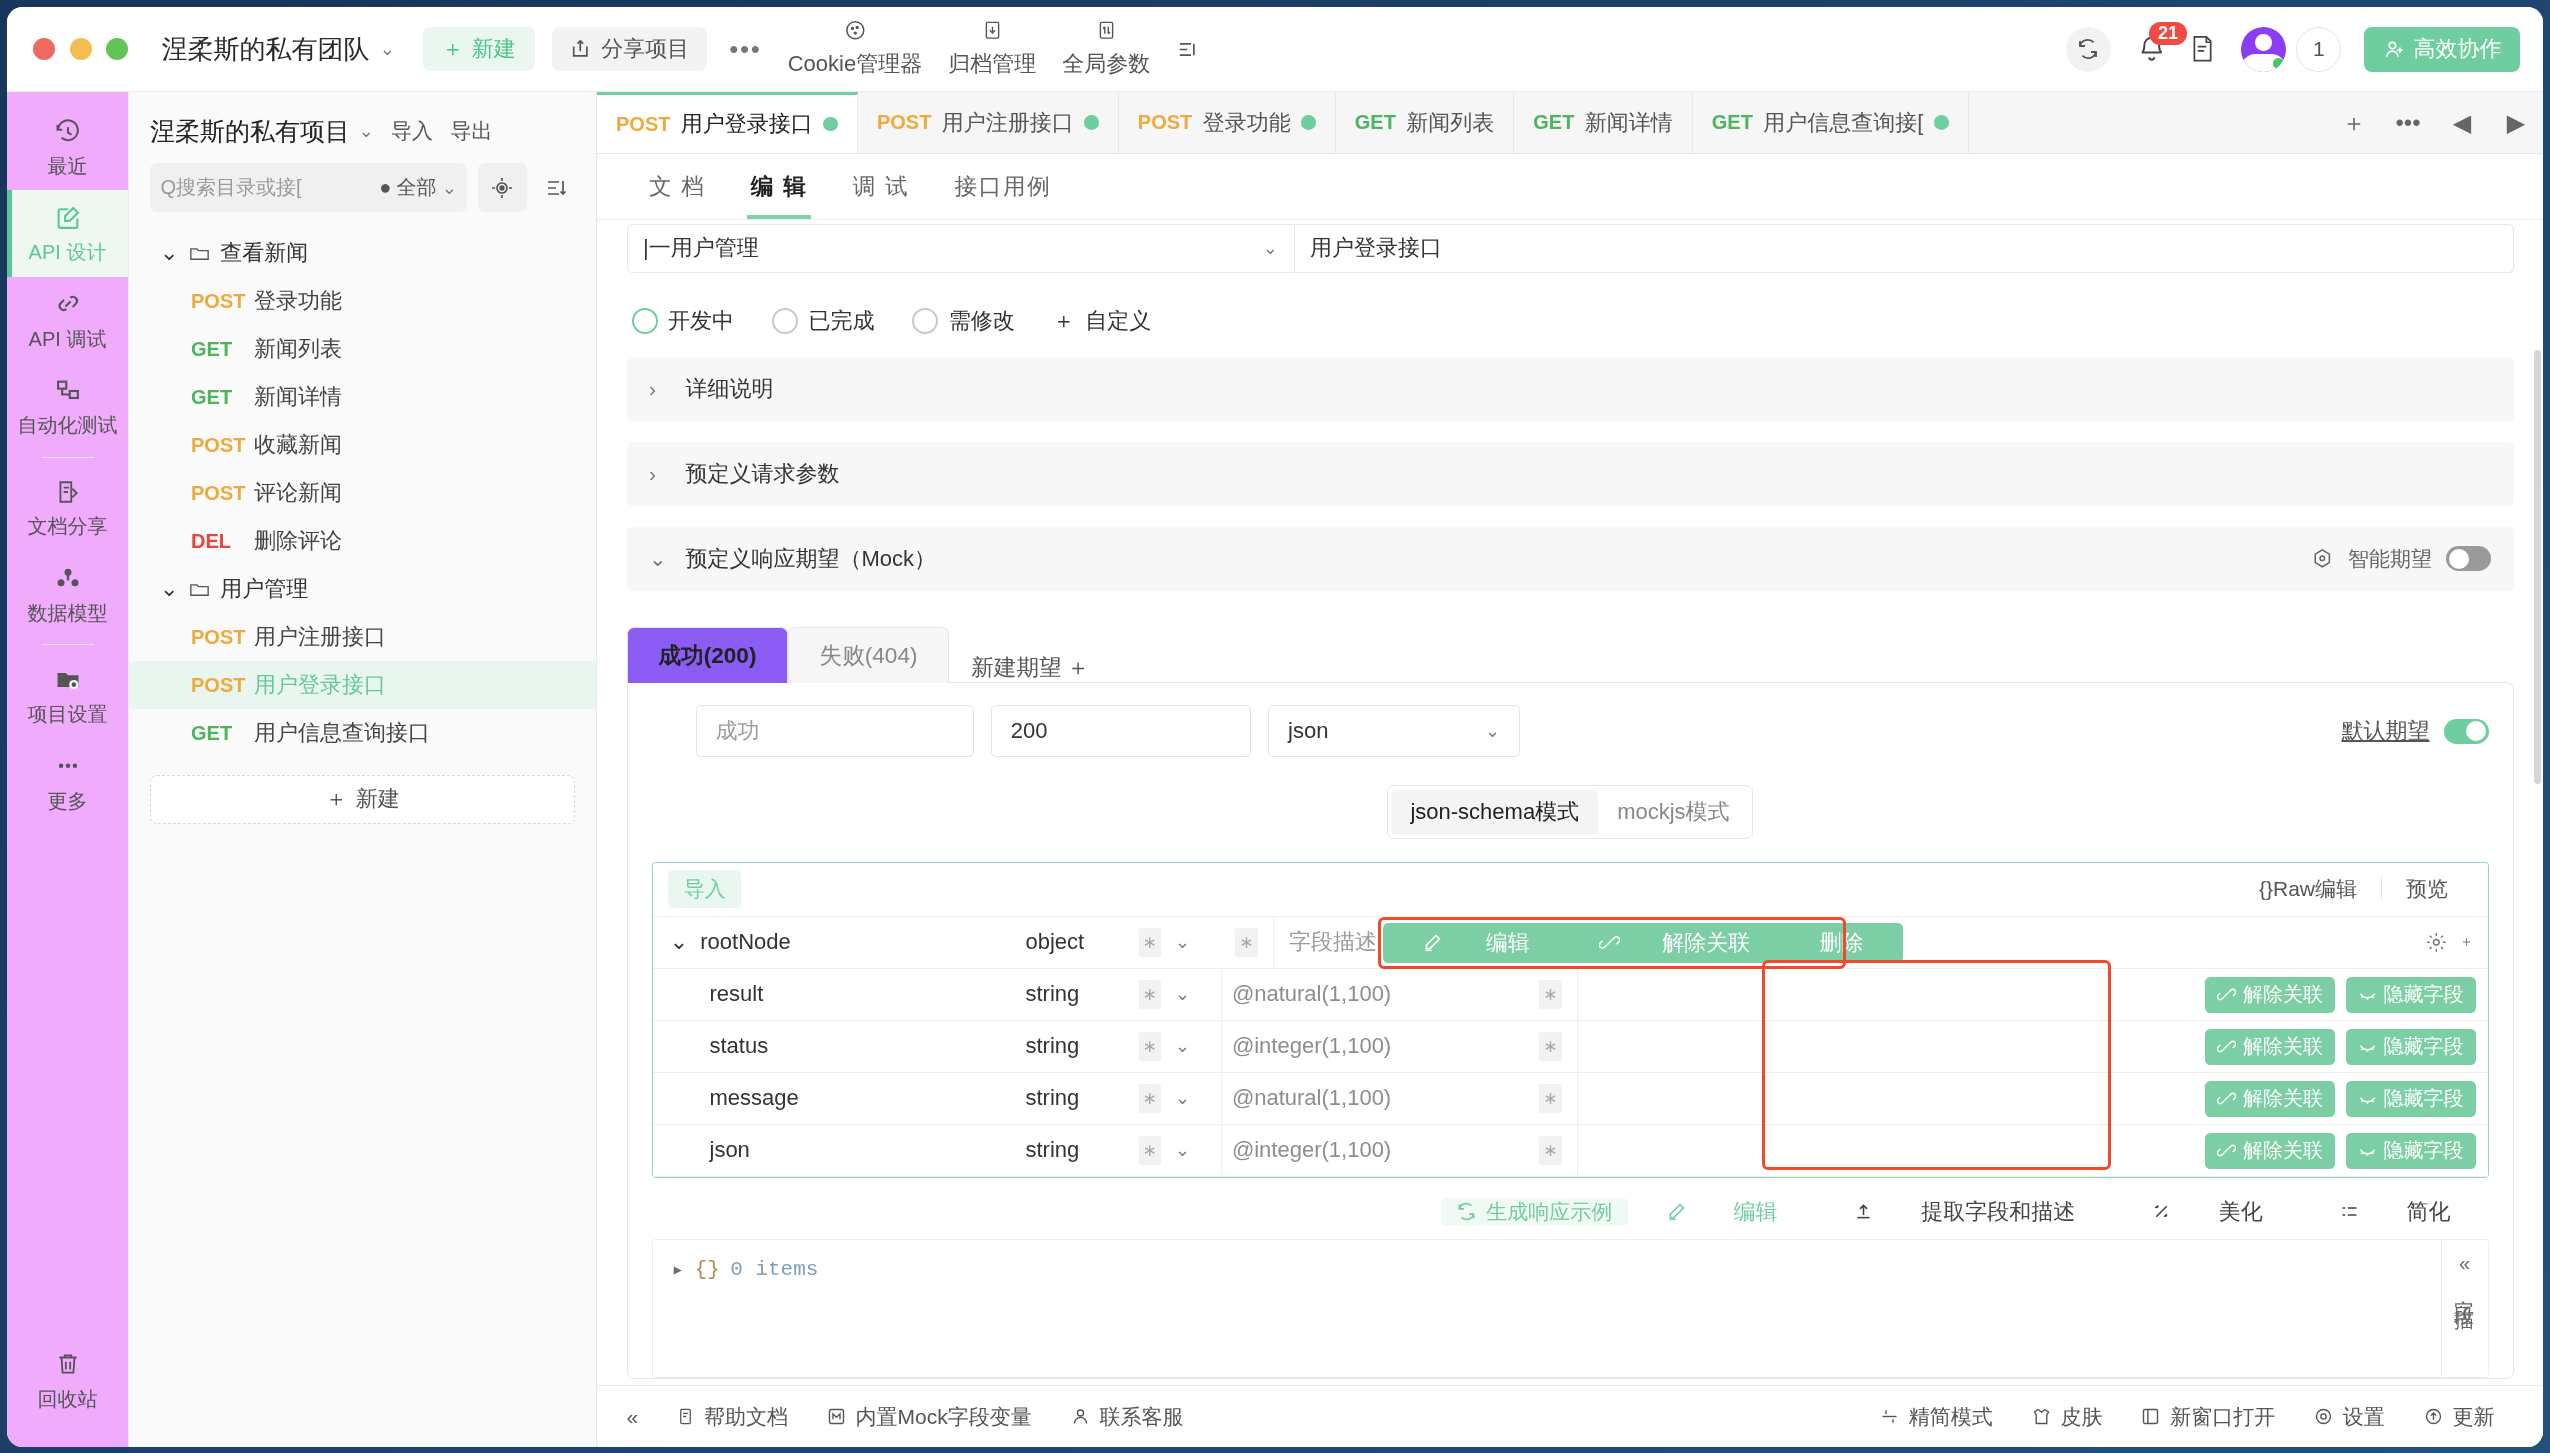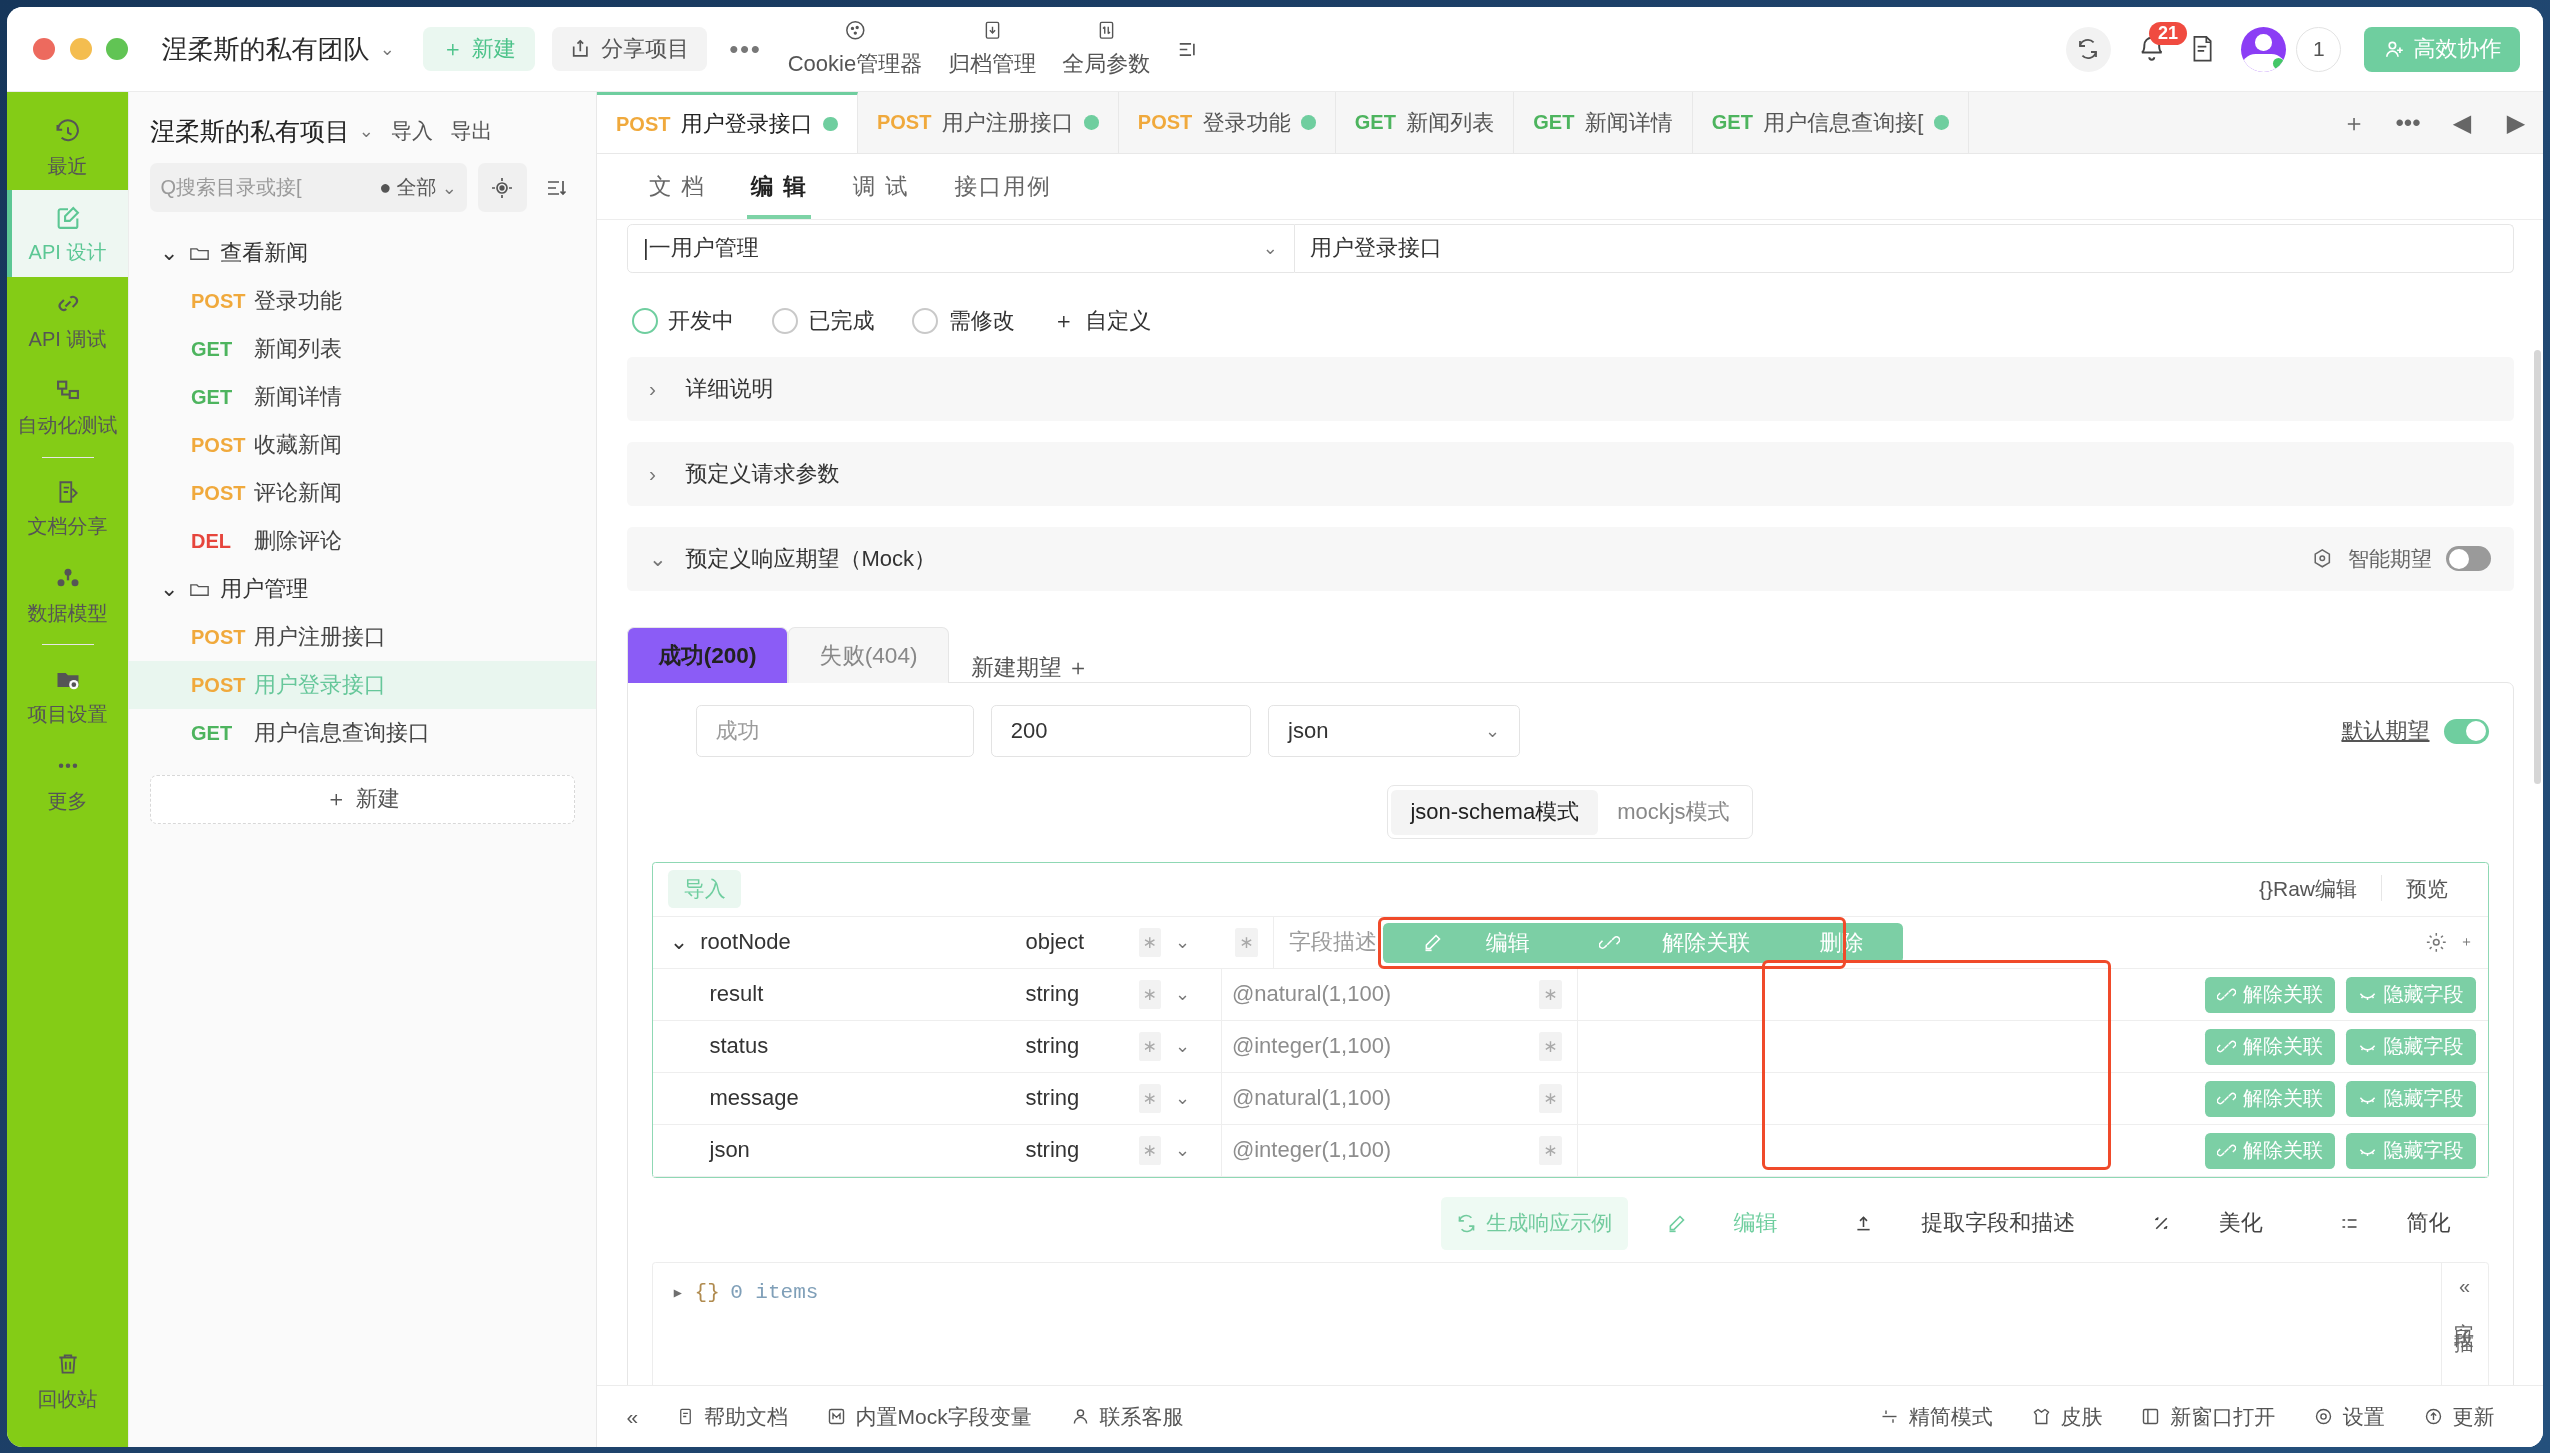--- a/index.html
+++ b/index.html
@@ -92,21 +92,21 @@
     margin-left: 22.6px; background: #6fce9f; color: #fff;
     height: 45px; border-radius: 7.8px; padding: 0 19px; font-size: 22px;
     display: flex; align-items: center; gap: 7.8px; white-space: nowrap;
   }
 
   
   .body { flex: 1; display: flex; min-height: 0; }
 
   
   .rail {
-    width: 122px; flex: 0 0 122px; background: #84cc16;
+    width: 122px; flex: 0 0 122px; background: #f0abfc;
     border-right: 0.9px solid #ececec;
     display: flex; flex-direction: column; align-items: center;
     padding-top: 12px; position: relative;
   }
   .rail-item {
     width: 100%; padding: 12px 0 10.4px; display: flex; flex-direction: column;
     align-items: center; gap: 6px; color: #555; font-size: 20px; position: relative;
   }
   .rail-item.active { background: #eef7f2; color: #5cc794; }
   .rail-item.active::before {
@@ -279,21 +279,21 @@
   .row-actions { position: absolute; right: 12px; top: 7.8px; display: flex; gap: 10.4px; }
 
   .hover-bar {
     position: absolute; background: #7ccfa5; color: #fff; border-radius: 5.2px;
     height: 40px; display: flex; align-items: center; gap: 0; font-size: 22px; padding: 0 5.2px;
   }
   .hover-bar span { padding: 0 17.3px; display: flex; align-items: center; gap: 7.8px; }
   .redbox { position: absolute; border: 3.5px solid #f04a2a; border-radius: 6px; pointer-events: none; }
 
   .gen-row { display: flex; align-items: center; margin-top: 19px; }
-  .gen-btn { background: #eefaf3; color: #72cb9e; border-radius: 5.2px; height: 53px; padding: 0 15.6px; display:flex;align-items:center;gap:8.7px;font-size:21px;}
+  .gen-btn { background: #eefaf3; color: #72cb9e; border-radius: 5.2px; height: 28px; padding: 0 15.6px; display:flex;align-items:center;gap:8.7px;font-size:21px;}
   .gen-row .tools { margin-left: auto; display: flex; align-items: center; gap: 0; font-size: 22px; color: #444; }
   .gen-row .tools span { padding: 0 19px; display: flex; align-items: center; gap: 8.7px; }
   .gen-row .tools .green { color: #6fce9f; }
 
   .json-area { margin-top: 12px; border: 0.9px solid #ededed; border-radius: 3.5px; height: 139px; padding: 17.3px 19px; position: relative; }
   .json-line { font-family: "Liberation Mono","DejaVu Sans Mono",monospace; font-size: 21px; color:#6f6f6f; display:flex; gap:10.4px; align-items:center;}
   .json-line .br { color:#b08b4f; }
   .json-line .it { color:#7f9fb8; }
   .side-collapse {
     position: absolute; right: 0; top: 0; width: 47px; bottom: 0;

